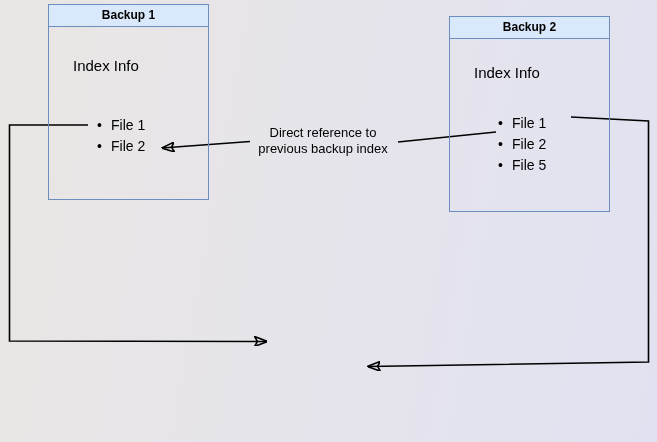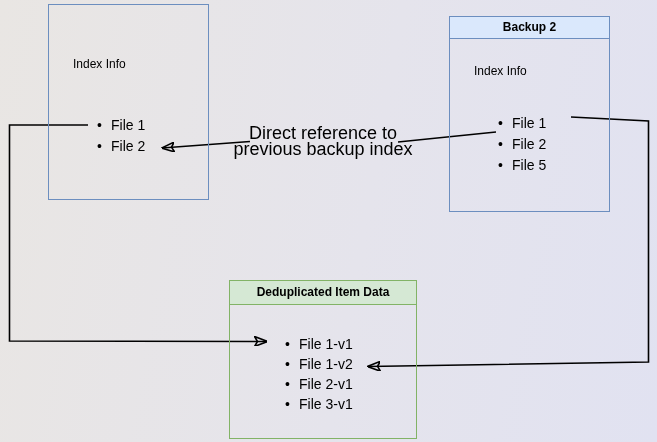--- a/index.html
+++ b/index.html
@@ -21,81 +21,73 @@
     box-sizing:border-box; width:100%;
     text-align:center; font-weight:bold; font-size:12px;
   }
   .node-blue .node-hd { height:22px; line-height:20px; background:#dae8fc; border-bottom:1.5px solid #6c8ebf; }
   .node-green .node-hd { height:24px; line-height:22px; background:#d5e8d4; border-bottom:1.5px solid #82b366; }
 
   #backup1 { left:48px; top:4px; width:161px; height:196px; }
   #backup2 { left:449px; top:16px; width:161px; height:196px; }
   #dedup   { left:229px; top:280px; width:188px; height:159px; }
 
-  .section-label { position:absolute; font-size:12px; white-space:nowrap; }
+  .section-label { position:absolute; font-size:15px; white-space:nowrap; }
   #backup1 .section-label { left:24px; top:52px; }
   #backup2 .section-label { left:24px; top:47px; }
 
   ul.files { position:absolute; margin:0; padding:0; list-style:none; font-size:14px; }
   ul.files li { position:relative; padding-left:14px; line-height:21px; height:21px; white-space:nowrap; }
   ul.files li::before { content:"\2022"; position:absolute; left:0; top:0; }
   #backup1 ul.files { left:48px; top:110px; }
   #backup2 ul.files { left:48px; top:96px; }
   #dedup  ul.files { left:55px; top:53px; }
   #dedup  ul.files li { line-height:20px; height:20px; }
 
   .annotation {
     position:absolute; left:323px; top:141px;
     transform:translate(-50%,-50%);
-    text-align:center; font-size:18px; line-height:16px; white-space:nowrap;
+    text-align:center; font-size:13px; line-height:16px; white-space:nowrap;
   }
 </style>
 </head>
 <body>
 
 <div class="canvas">
 
   <svg class="arrows" viewBox="0 0 657 442" xmlns="http://www.w3.org/2000/svg">
     <defs>
       <marker id="arrowhead" markerUnits="userSpaceOnUse" markerWidth="13" markerHeight="10" viewBox="0 0 13 10" refX="12.5" refY="5" orient="auto">
         <path d="M0 0 L13 5 L0 10 L3 5 Z" fill="#000" stroke="none"></path>
       </marker>
     </defs>
     <path d="M496 132 L398 142"></path>
     <path d="M250 141.5 L162 148" marker-end="url(#arrowhead)"></path>
     <path d="M88 125 L9.5 125 L9.5 341 L267 341.5" marker-end="url(#arrowhead)"></path>
     <path d="M571 117 L648.5 121 L648.5 362 L368 366.5" marker-end="url(#arrowhead)"></path>
   </svg>
 
   <div class="node node-blue" id="backup1">
+    <div class="node-hd">Backup 1</div>
     <div class="section-label">Index Info</div>
     <ul class="files">
       <li>File 1</li>
       <li>File 2</li>
     </ul>
   </div>
 
   <div class="node node-blue" id="backup2">
     <div class="node-hd">Backup 2</div>
     <div class="section-label">Index Info</div>
     <ul class="files">
       <li>File 1</li>
       <li>File 2</li>
       <li>File 5</li>
     </ul>
   </div>
 
-  <div class="node node-green" id="dedup">
-    <div class="node-hd">Deduplicated Item Data</div>
-    <ul class="files">
-      <li>File 1-v1</li>
-      <li>File 1-v2</li>
-      <li>File 2-v1</li>
-      <li>File 3-v1</li>
-    </ul>
-  </div>
 
   <div class="annotation">
     <div>Direct reference to</div>
     <div>previous backup index</div>
   </div>
 
 </div>
 
 </body></html>

